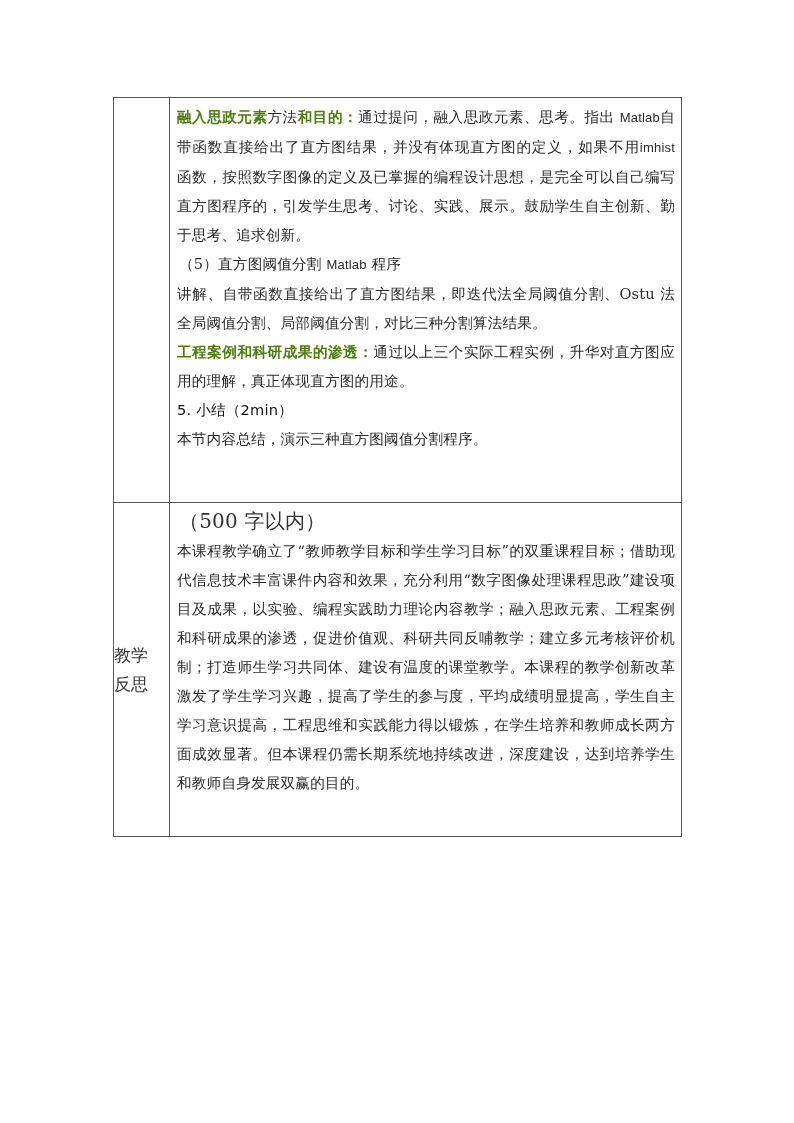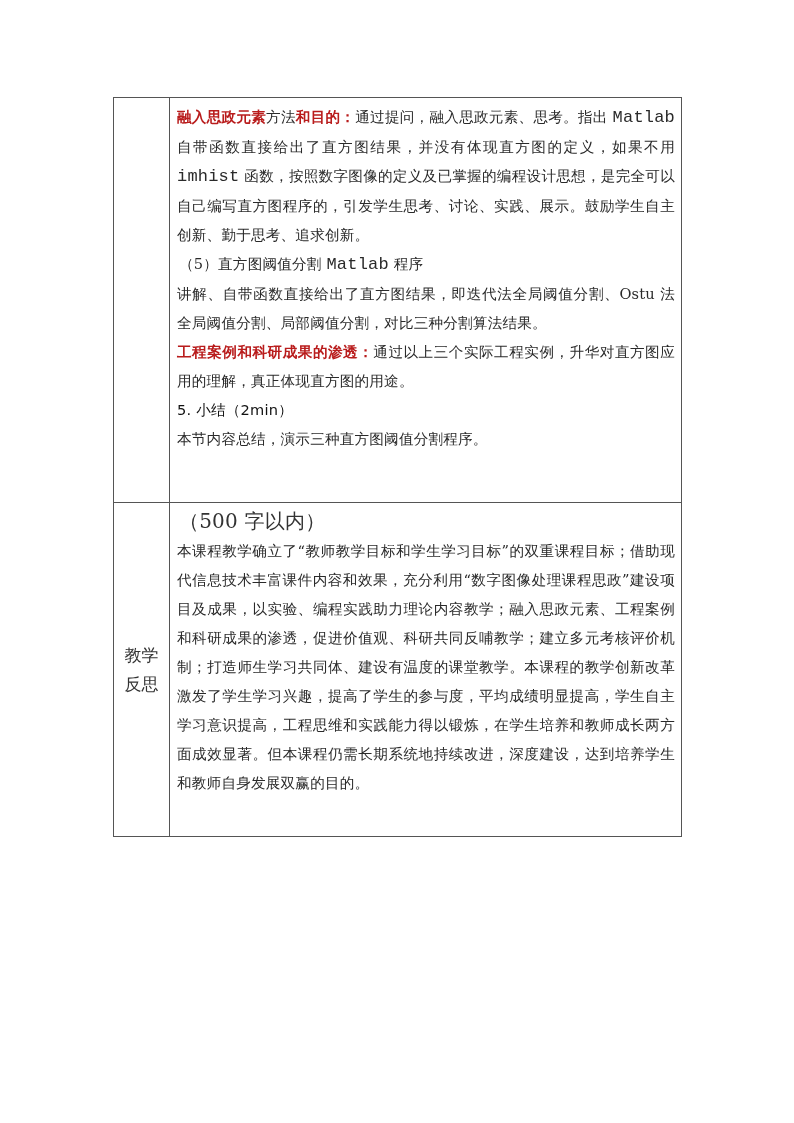--- a/index.html
+++ b/index.html
@@ -27,44 +27,43 @@
       border: 1.5px solid #555555;
       vertical-align: top;
       padding: 0;
     }
     .col-label { width: 56px; }
     .col-content { width: 512px; }
     .row-1 { height: 405px; }
     .row-2 { height: 334px; }
     .label-cell {
       vertical-align: middle !important;
-      text-align: center;
       font-size: 17px;
       line-height: 29px;
       color: #333333;
     }
     .content {
       padding: 4px 6px 0 7px;
       font-size: 14.6px;
       line-height: 29px;
       text-align: justify;
       color: #2a2a2a;
       letter-spacing: 0.2px;
     }
     .content p {
       margin: 0;
     }
     .bold {
       font-family: "DejaVu Sans", "Liberation Sans", sans-serif;
       font-weight: bold;
-      color: #b91c1c;
+      color: #4d7c0f;
     }
     .mono {
-      font-family: Liberation Mono, monospace;
-      font-size: 17px;
+      font-family: Liberation Sans, sans-serif;
+      font-size: 13px;
     }
     .note {
       font-size: 20px;
       color: #333333;
       padding-left: 2px;
     }
     .heading {
       font-family: "DejaVu Sans", "Liberation Sans", sans-serif;
       font-weight: normal;
       color: #111111;

